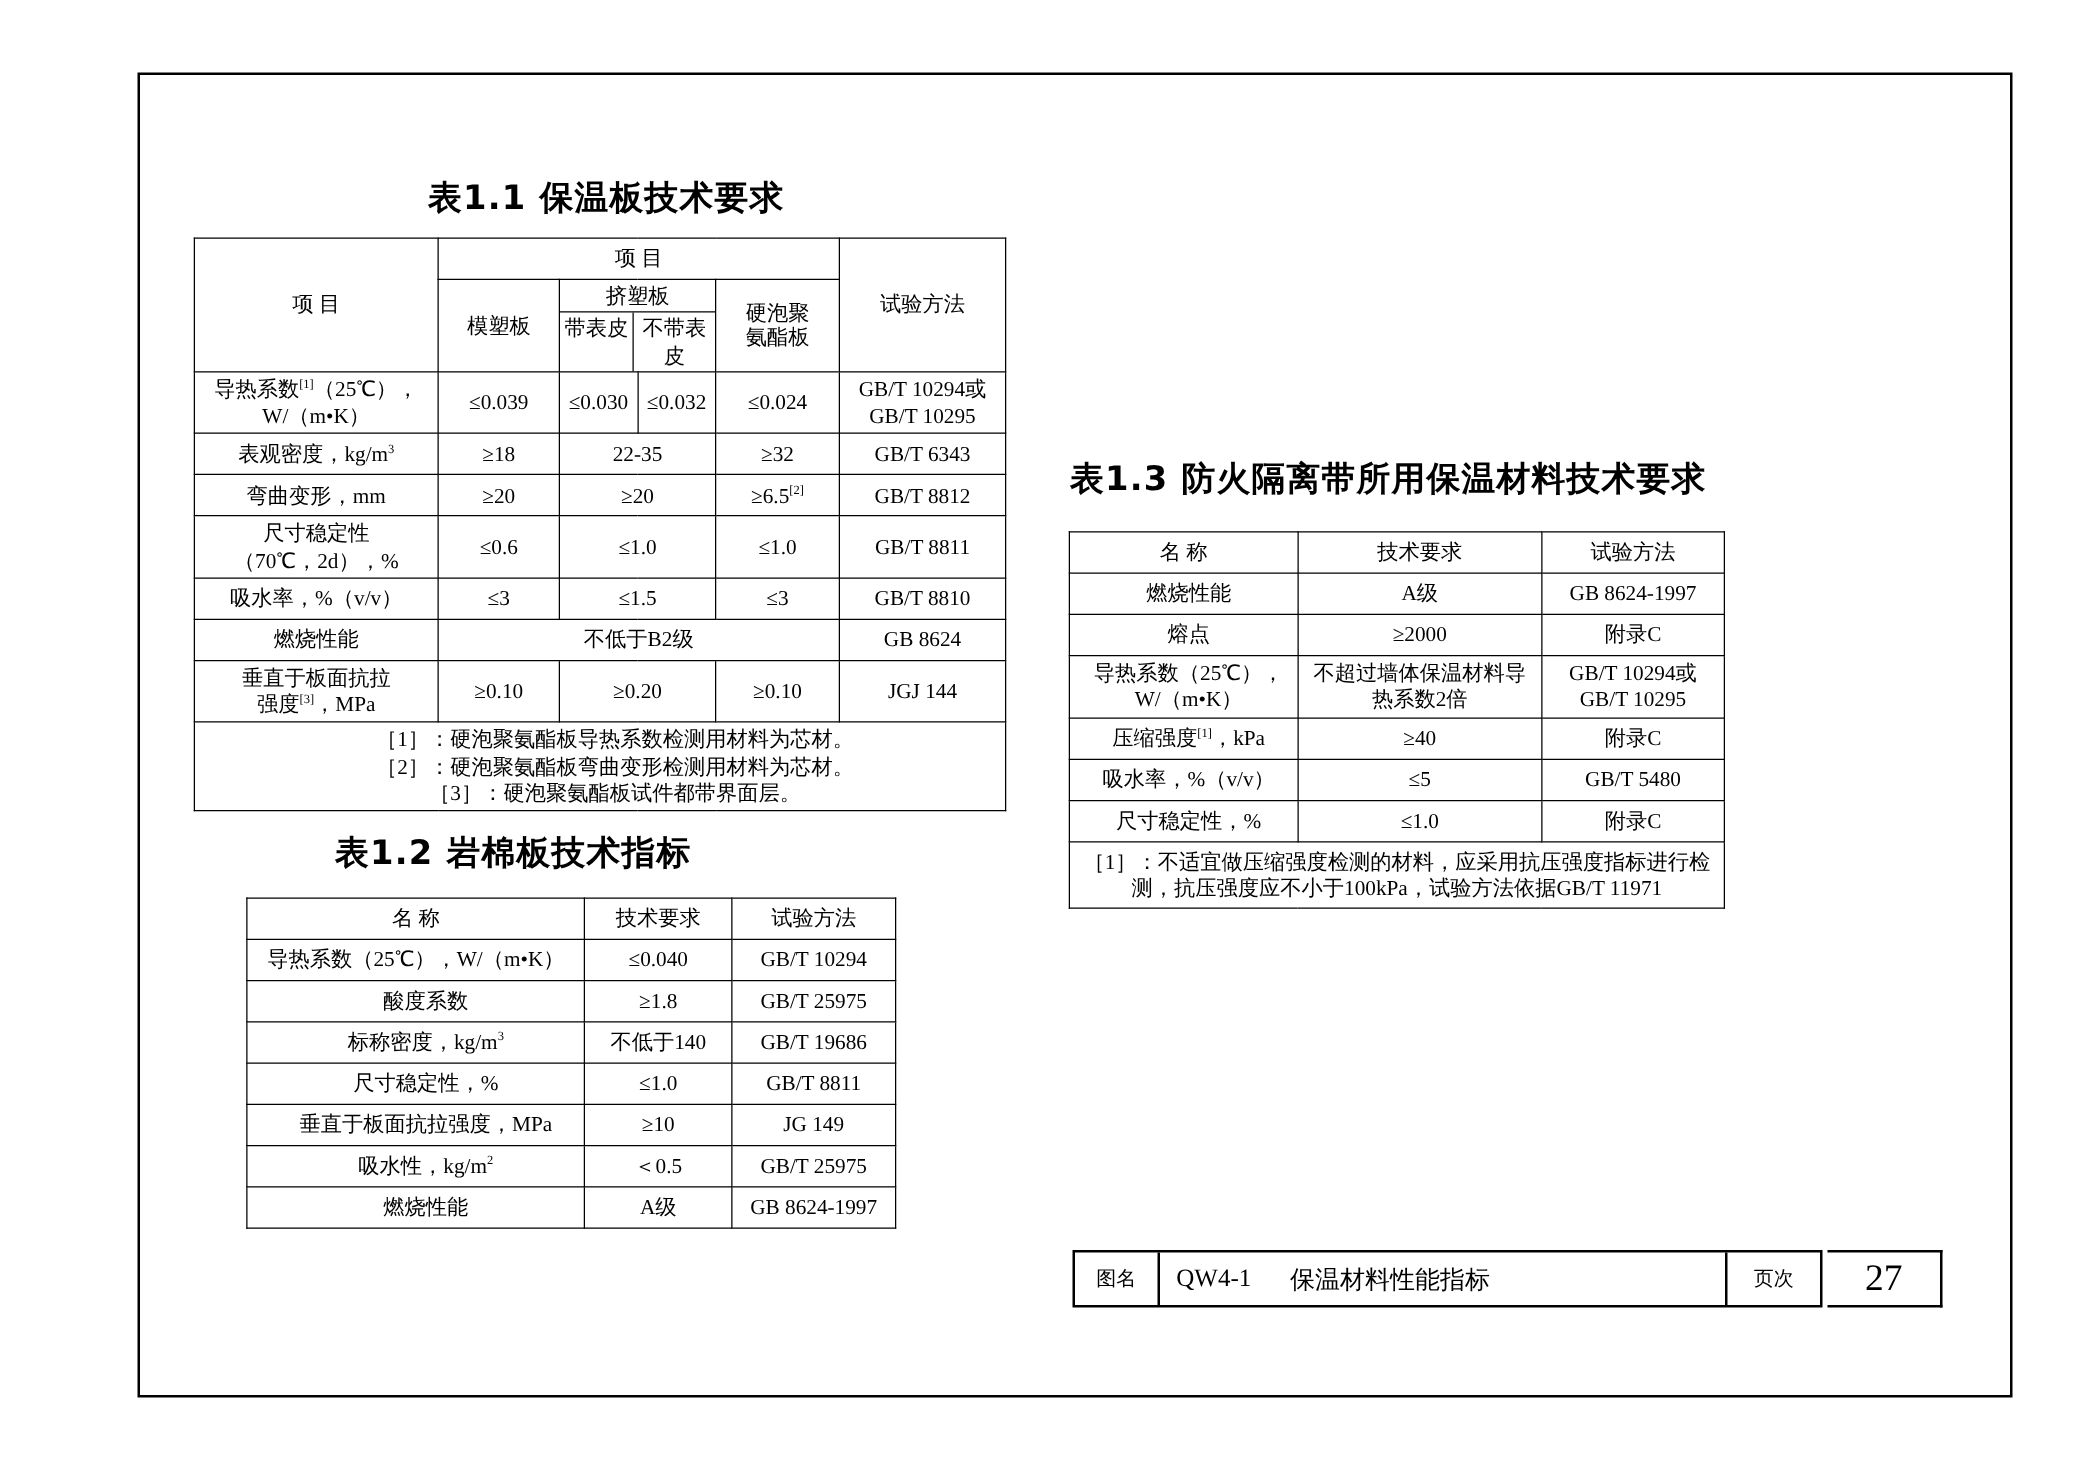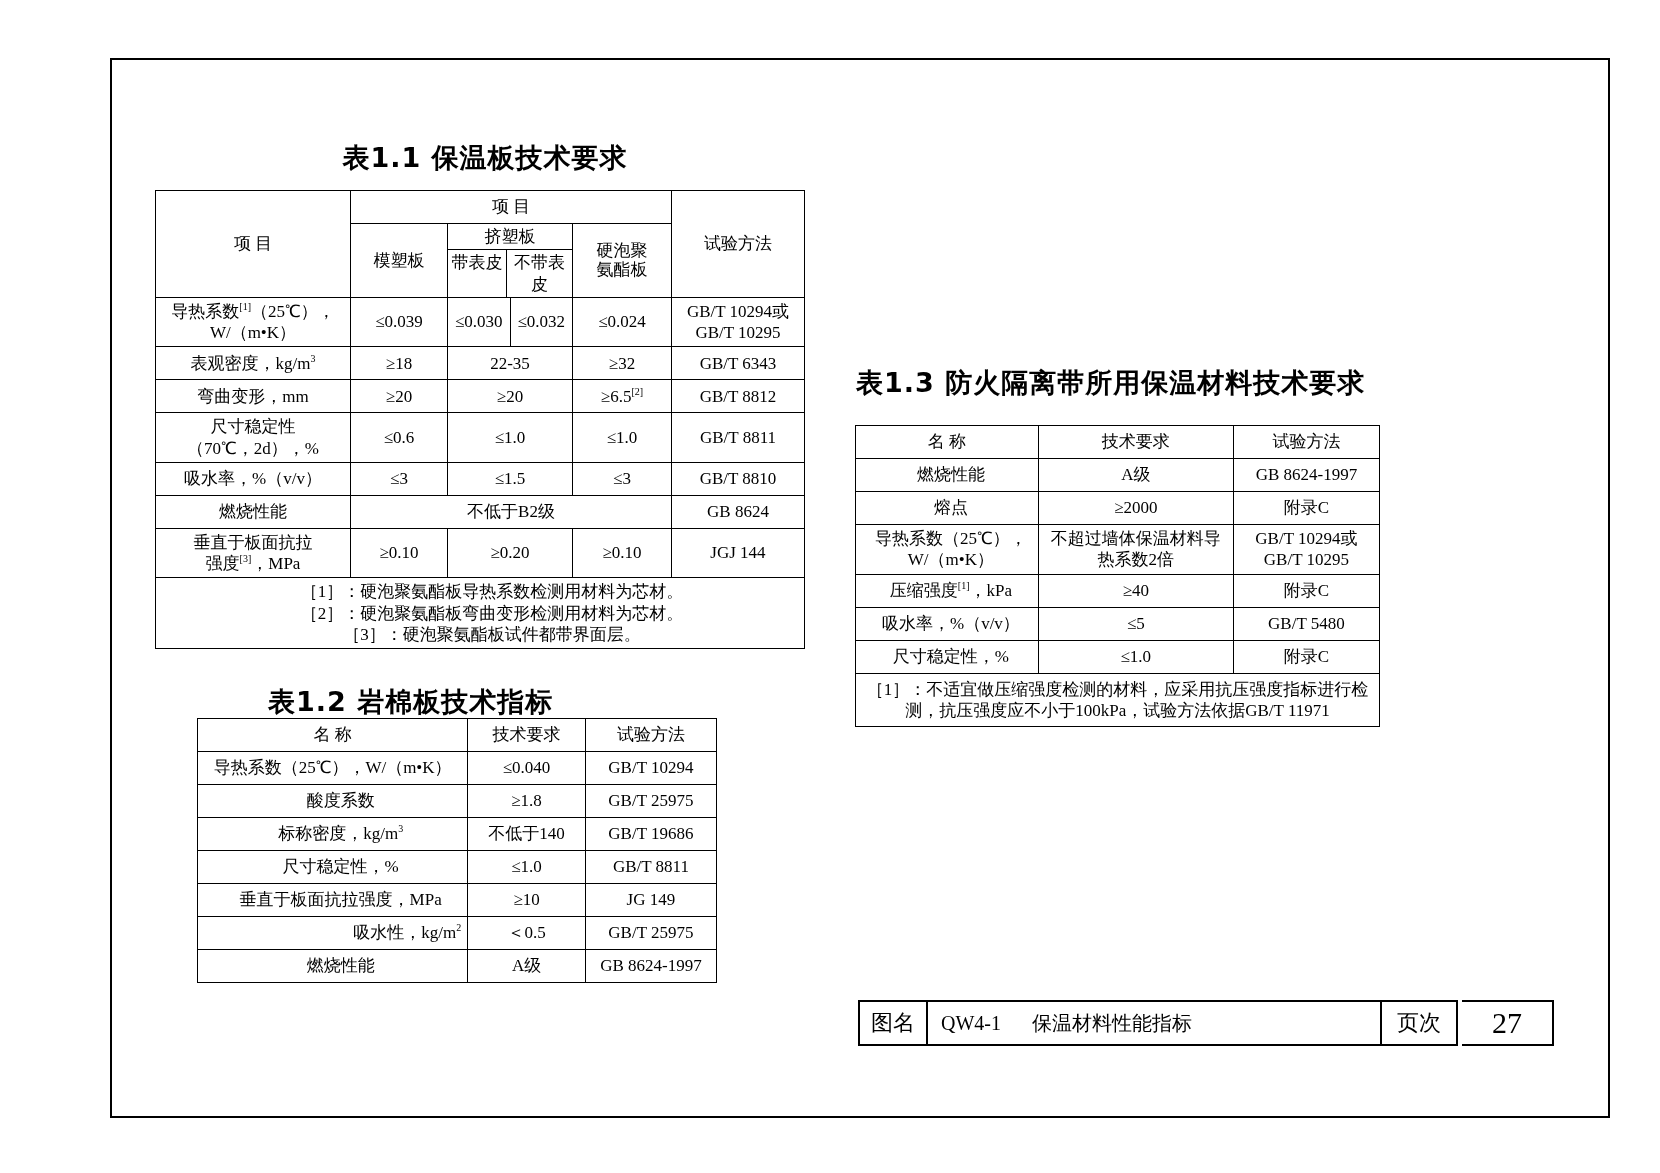--- a/index.html
+++ b/index.html
@@ -46,21 +46,21 @@
     padding:6px 8px 8px 8px;
   }
   .notes div{padding-left:24px;text-indent:0;}
 
   
   #t11-wrap{position:absolute;left:155px;top:140px;}
   #t11{width:650px;}
   #t11 td{height:26px;}
 
   
-  #t12-title{position:absolute;left:268px;top:684px;}
+  #t12-title{position:absolute;left:268px;top:664px;}
   #t12-wrap{position:absolute;left:197px;top:718px;}
   #t12{width:520px;}
   #t12 td{height:26px;}
 
   
   #t13-title{position:absolute;left:845px;top:365px;margin-left:11px;}
   #t13-wrap{position:absolute;left:855px;top:425px;}
   #t13{width:525px;}
   #t13 td{height:26px;}
 
@@ -70,21 +70,21 @@
     left:858px;top:1000px;
     width:600px;height:46px;
     border:2px solid #000;
     box-sizing:border-box;
     display:flex;
     align-items:stretch;
     font-family:"DejaVu Sans", sans-serif;
   }
   .footer .cell{
     display:flex;align-items:center;justify-content:center;
-    font-size:22px;
+    font-size:16px;
   }
   .footer .lbl{width:66px;border-right:2px solid #000;}
   .footer .code{width:86px;font-family:"Liberation Serif",serif;font-size:20px;}
   .footer .name{flex:1;text-align:center;justify-content:flex-start;padding-left:18px;font-size:20px;}
   .footer .pg{width:74px;border-left:2px solid #000;}
   .pagenum{
     position:absolute;
     left:1462px;top:1000px;
     width:92px;height:46px;
     border:2px solid #000;
@@ -217,21 +217,21 @@
       <td class="cjk left" style="padding-left:22px;">尺寸稳定性，%</td>
       <td>≤1.0</td>
       <td>GB/T 8811</td>
     </tr>
     <tr>
       <td class="cjk left" style="padding-left:22px;">垂直于板面抗拉强度，MPa</td>
       <td>≥10</td>
       <td>JG 149</td>
     </tr>
     <tr>
-      <td class="cjk left" style="padding-left:22px;text-align:right;">吸水性，kg/m<sup>2</sup></td>
+      <td class="cjk left" style="padding-left:22px;">吸水性，kg/m<sup>2</sup></td>
       <td>＜0.5</td>
       <td>GB/T 25975</td>
     </tr>
     <tr>
       <td class="cjk left" style="padding-left:22px;">燃烧性能</td>
       <td class="cjk">A级</td>
       <td>GB 8624-1997</td>
     </tr>
   </tbody>
     </table>

